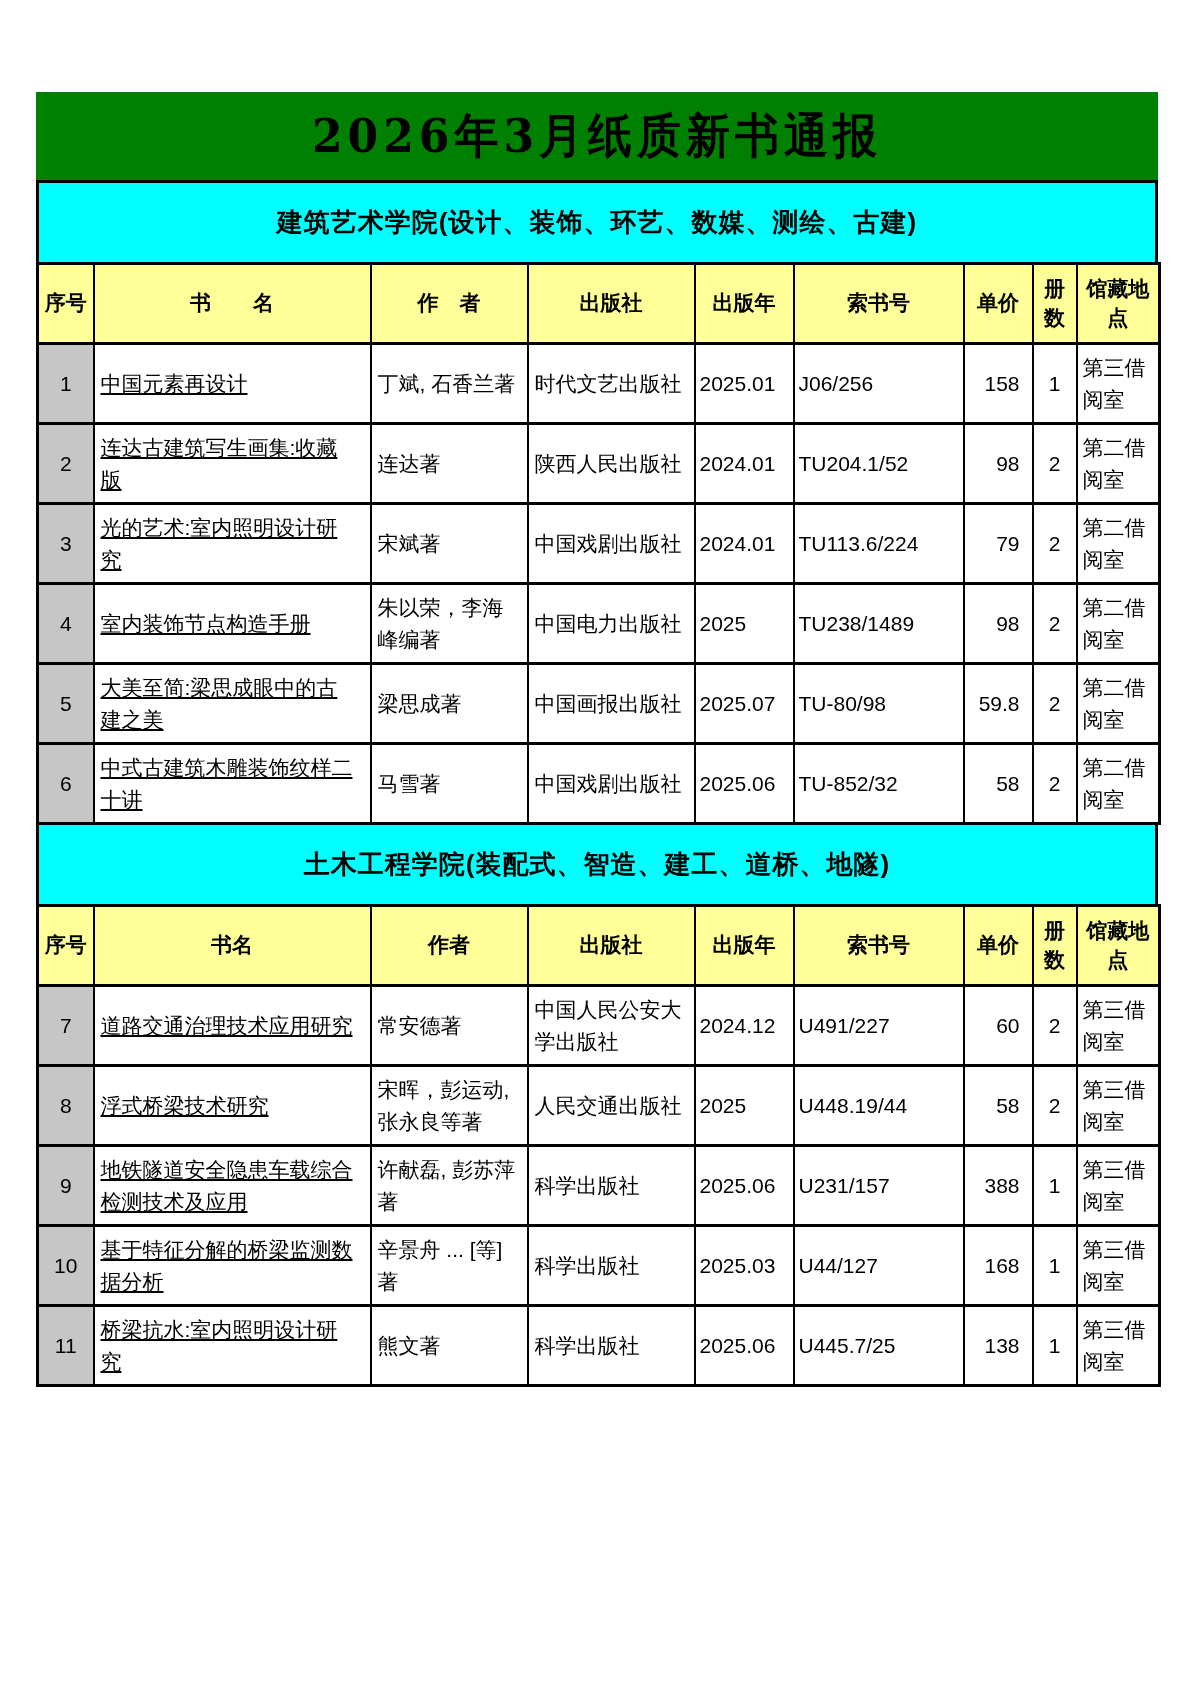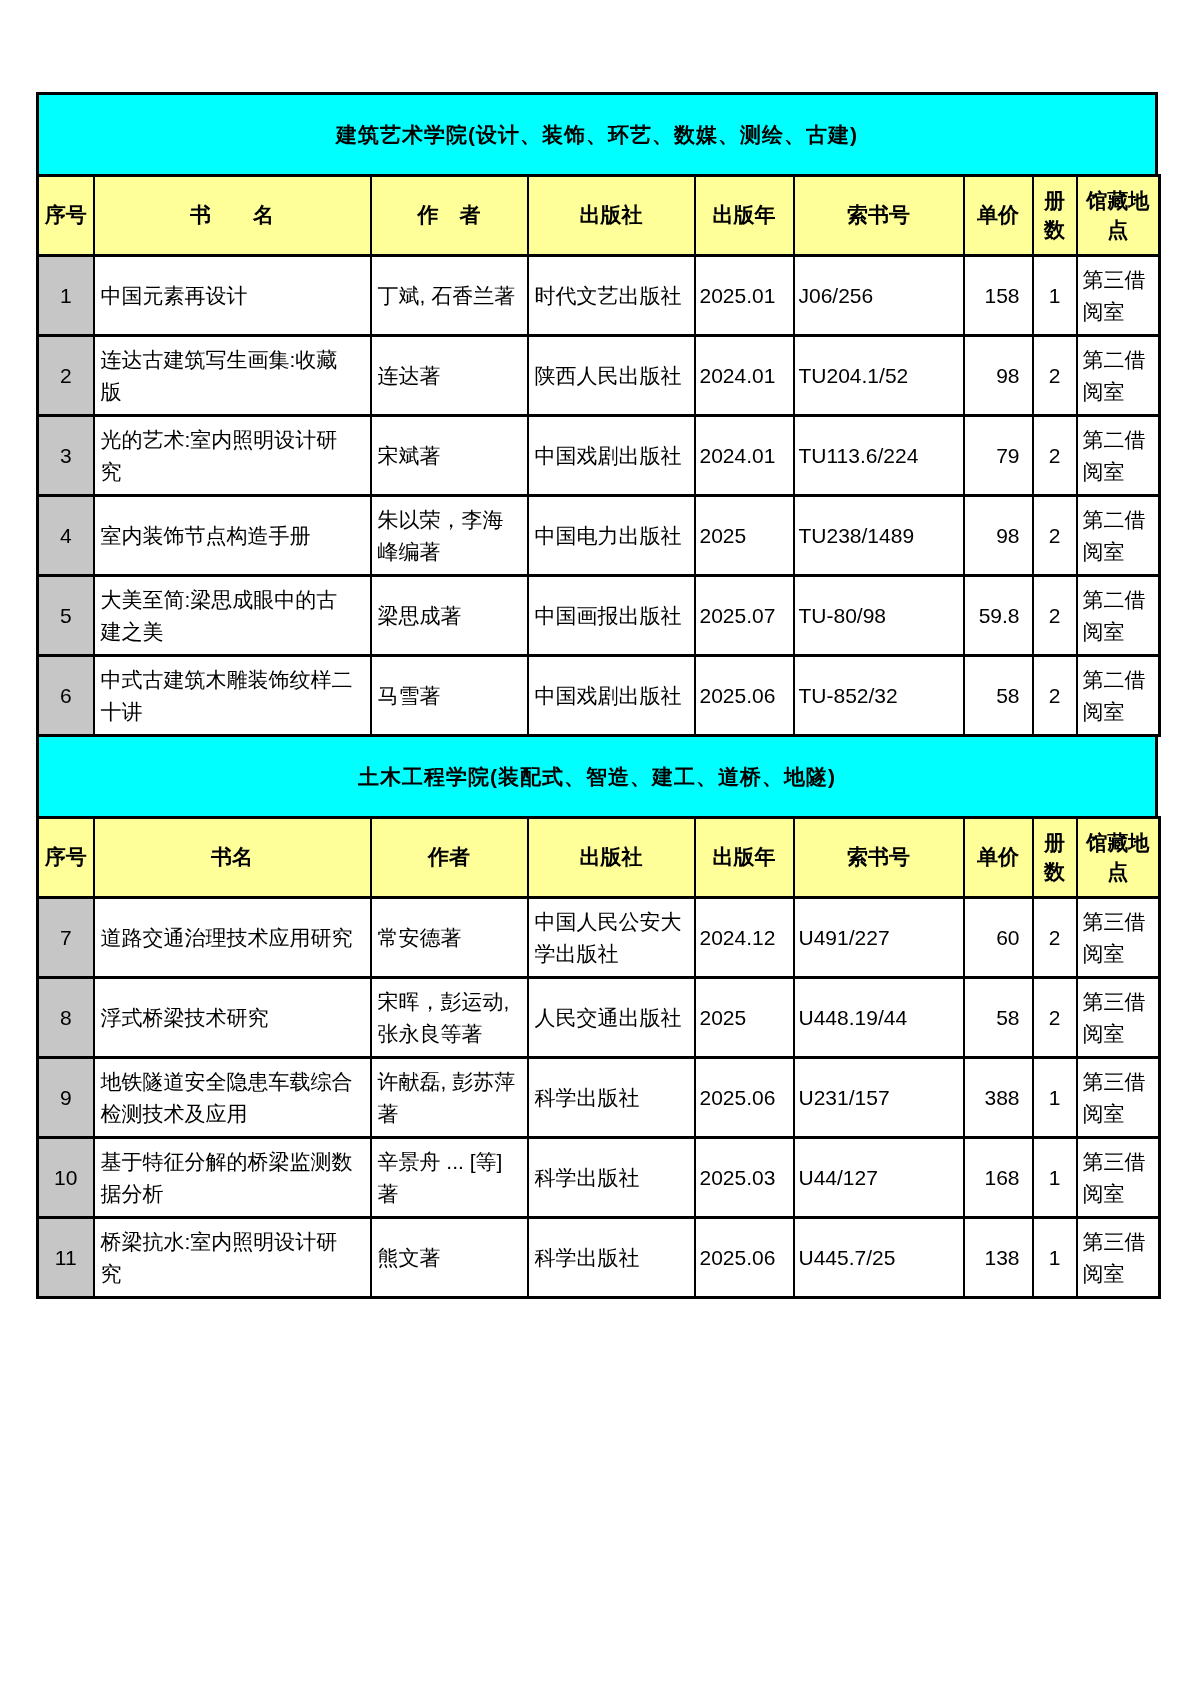--- a/index.html
+++ b/index.html
@@ -43,21 +43,21 @@
     transform:scaleY(1.08);
   }
   .section-bar{
     width:100%;
     height:85px;
     background:var(--section-cyan);
     border:3px solid var(--line-black);
     display:flex;
     align-items:center;
     justify-content:center;
-    font-size:21px;
+    font-size:26px;
     font-weight:bold;
     letter-spacing:1px;
   }
   .section-bar + table{margin-top:-3px;}
   table.books{
     width:1122px;
     border-collapse:collapse;
     table-layout:fixed;
     border:3px solid var(--line-black);
   }
@@ -88,32 +88,35 @@
     line-height:1.5;
     padding:2px 4px;
     text-align:left;
     word-break:break-all;
   }
   .books td.c-no{
     background:var(--index-gray);
     text-align:center;
     padding:2px;
   }
-  .books td.c-title{padding-left:6px;padding-right:14px;}
+  .books td.c-title{padding-left:6px;padding-right:14px;text-decoration:underline;}
   .books td.c-author{padding-left:6px;padding-right:10px;}
   .books td.c-publisher{padding-left:6px;padding-right:6px;}
   .books td.c-price{text-align:right;padding-right:12px;}
   .books td.c-copies{text-align:center;}
   .books td.c-location{padding-left:5px;padding-right:0;}
 </style>
 </head>
 <body>
 
 <div class="page">
   <div class="content">
+    <div class="banner">
+      <div class="banner-title">2026年3月纸质新书通报</div>
+    </div>
     <div id="sections">
         <div class="section-bar">建筑艺术学院(设计、装饰、环艺、数媒、测绘、古建)</div>
         <table class="books">
           <colgroup>
             <col style="width: 56px;">
             <col style="width: 277px;">
             <col style="width: 157px;">
             <col style="width: 167px;">
             <col style="width: 99px;">
             <col style="width: 170px;">

